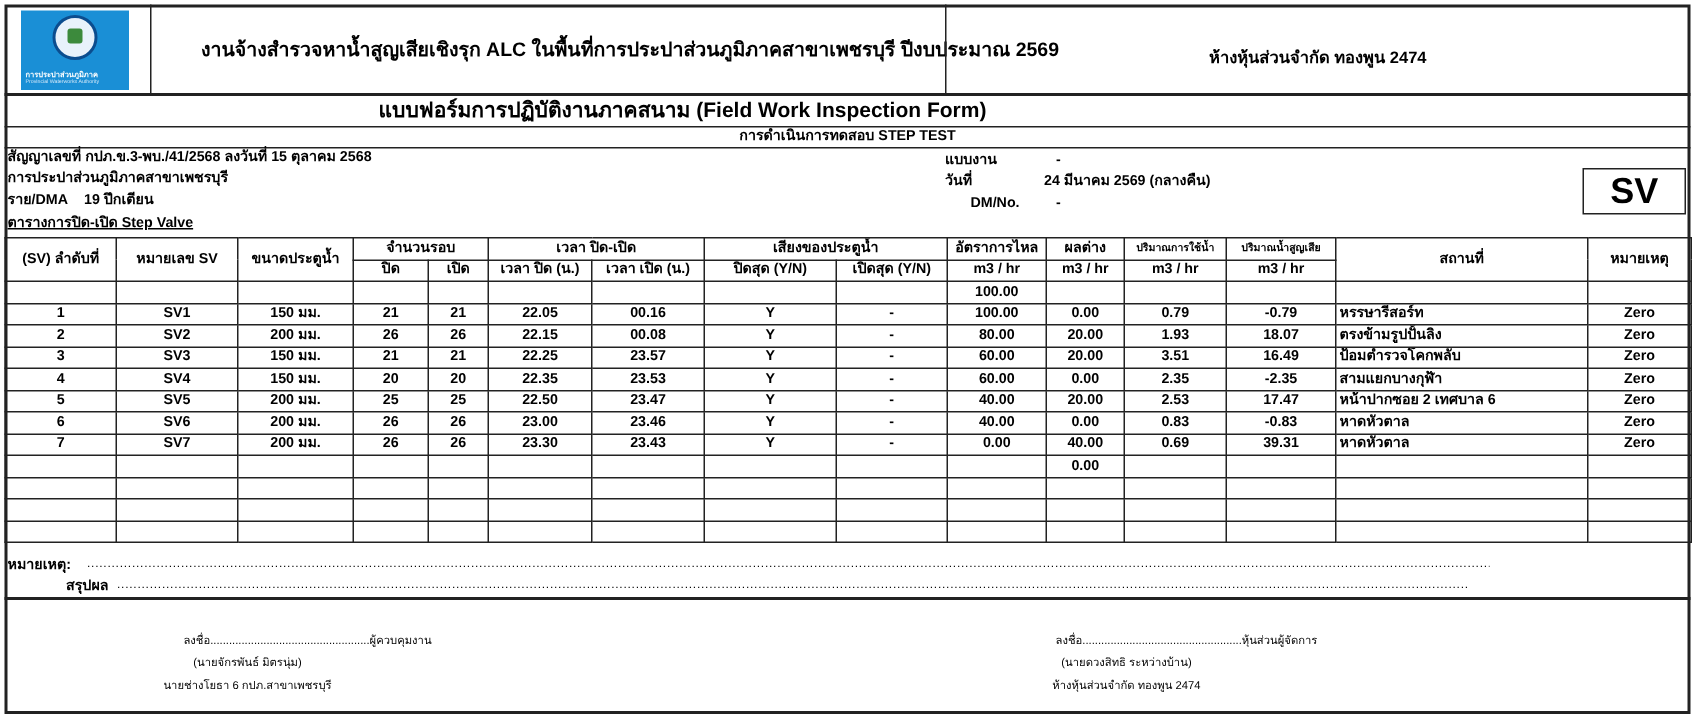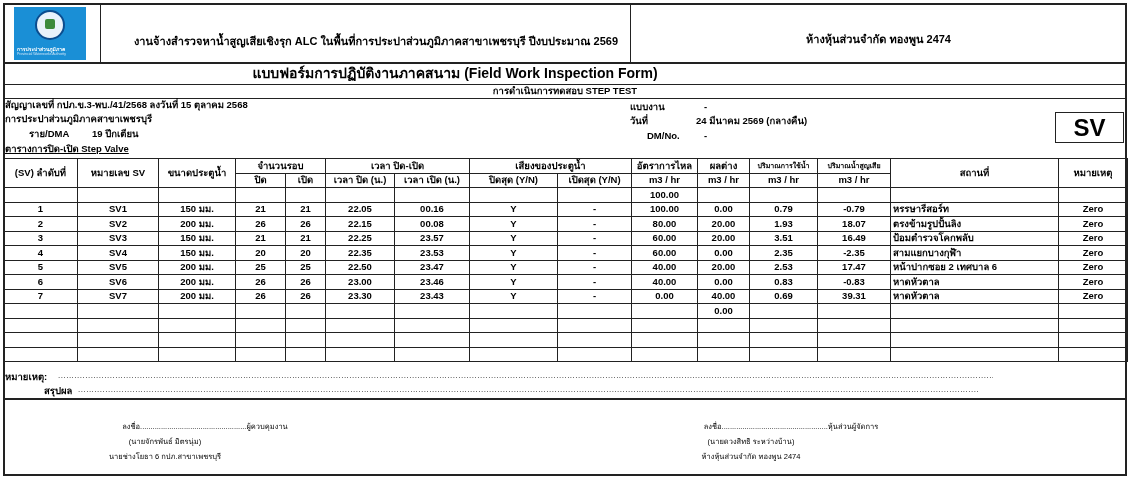--- a/index.html
+++ b/index.html
@@ -32,34 +32,34 @@
 <div class="frame"></div>
 
 <div class="logo">
   <div class="circle">
       <div class="inner"></div>
     </div>
   <div class="caption">การประปาส่วนภูมิภาค</div>
   <div class="caption2">Provincial Waterworks Authority</div>
 </div>
 <div class="vline" style="left:100px;top:3px;height:59px;"></div>
-<div class="t" style="left:134px;top:35px;font-size:11px;">งานจ้างสำรวจหาน้ำสูญเสียเชิงรุก ALC ในพื้นที่การประปาส่วนภูมิภาคสาขาเพชรบุรี ปีงบประมาณ 2569</div>
+<div class="t" style="left:134px;top:27px;font-size:13px;">งานจ้างสำรวจหาน้ำสูญเสียเชิงรุก ALC ในพื้นที่การประปาส่วนภูมิภาคสาขาเพชรบุรี ปีงบประมาณ 2569</div>
 <div class="vline" style="left:630px;top:3px;height:59px;"></div>
 <div class="t" style="left:630px;top:33px;width:497px;text-align:center;font-size:11px;">ห้างหุ้นส่วนจำกัด ทองพูน 2474</div>
 <div class="hline" style="left:3px;top:62px;width:1124px;height:2px;"></div>
 
 <div class="t" style="left:3px;top:65px;width:904px;text-align:center;font-size:14px;line-height:17px;">แบบฟอร์มการปฏิบัติงานภาคสนาม (Field Work Inspection Form)</div>
 <div class="hline" style="left:3px;top:84px;width:1124px;"></div>
 <div class="t" style="left:3px;top:85px;width:1124px;text-align:center;font-size:9.5px;">การดำเนินการทดสอบ STEP TEST</div>
 <div class="hline" style="left:3px;top:98px;width:1124px;"></div>
 
 <div class="t" style="left:5px;top:99px;">สัญญาเลขที่ กปภ.ข.3-พบ./41/2568 ลงวันที่ 15 ตุลาคม 2568</div>
 <div class="t" style="left:5px;top:113px;">การประปาส่วนภูมิภาคสาขาเพชรบุรี</div>
-<div class="t" style="left:5px;top:128px;padding-left:24px;">ราย/DMA</div>
-<div class="t" style="left:56px;top:128px;margin-left:36px;">19 ปึกเตียน</div>
+<div class="t" style="left:5px;top:128px;">ราย/DMA</div>
+<div class="t" style="left:56px;top:128px;">19 ปึกเตียน</div>
 <div class="t" style="left:5px;top:143px;text-decoration:underline;">ตารางการปิด-เปิด Step Valve</div>
 
 <div class="t" style="left:630px;top:101px;">แบบงาน</div>
 <div class="t" style="left:704px;top:101px;">-</div>
 <div class="t" style="left:630px;top:115px;">วันที่</div>
 <div class="t" style="left:696px;top:115px;">24 มีนาคม 2569 (กลางคืน)</div>
 <div class="t" style="left:647px;top:130px;">DM/No.</div>
 <div class="t" style="left:704px;top:130px;">-</div>
 <div class="sv-box">SV</div>
 

